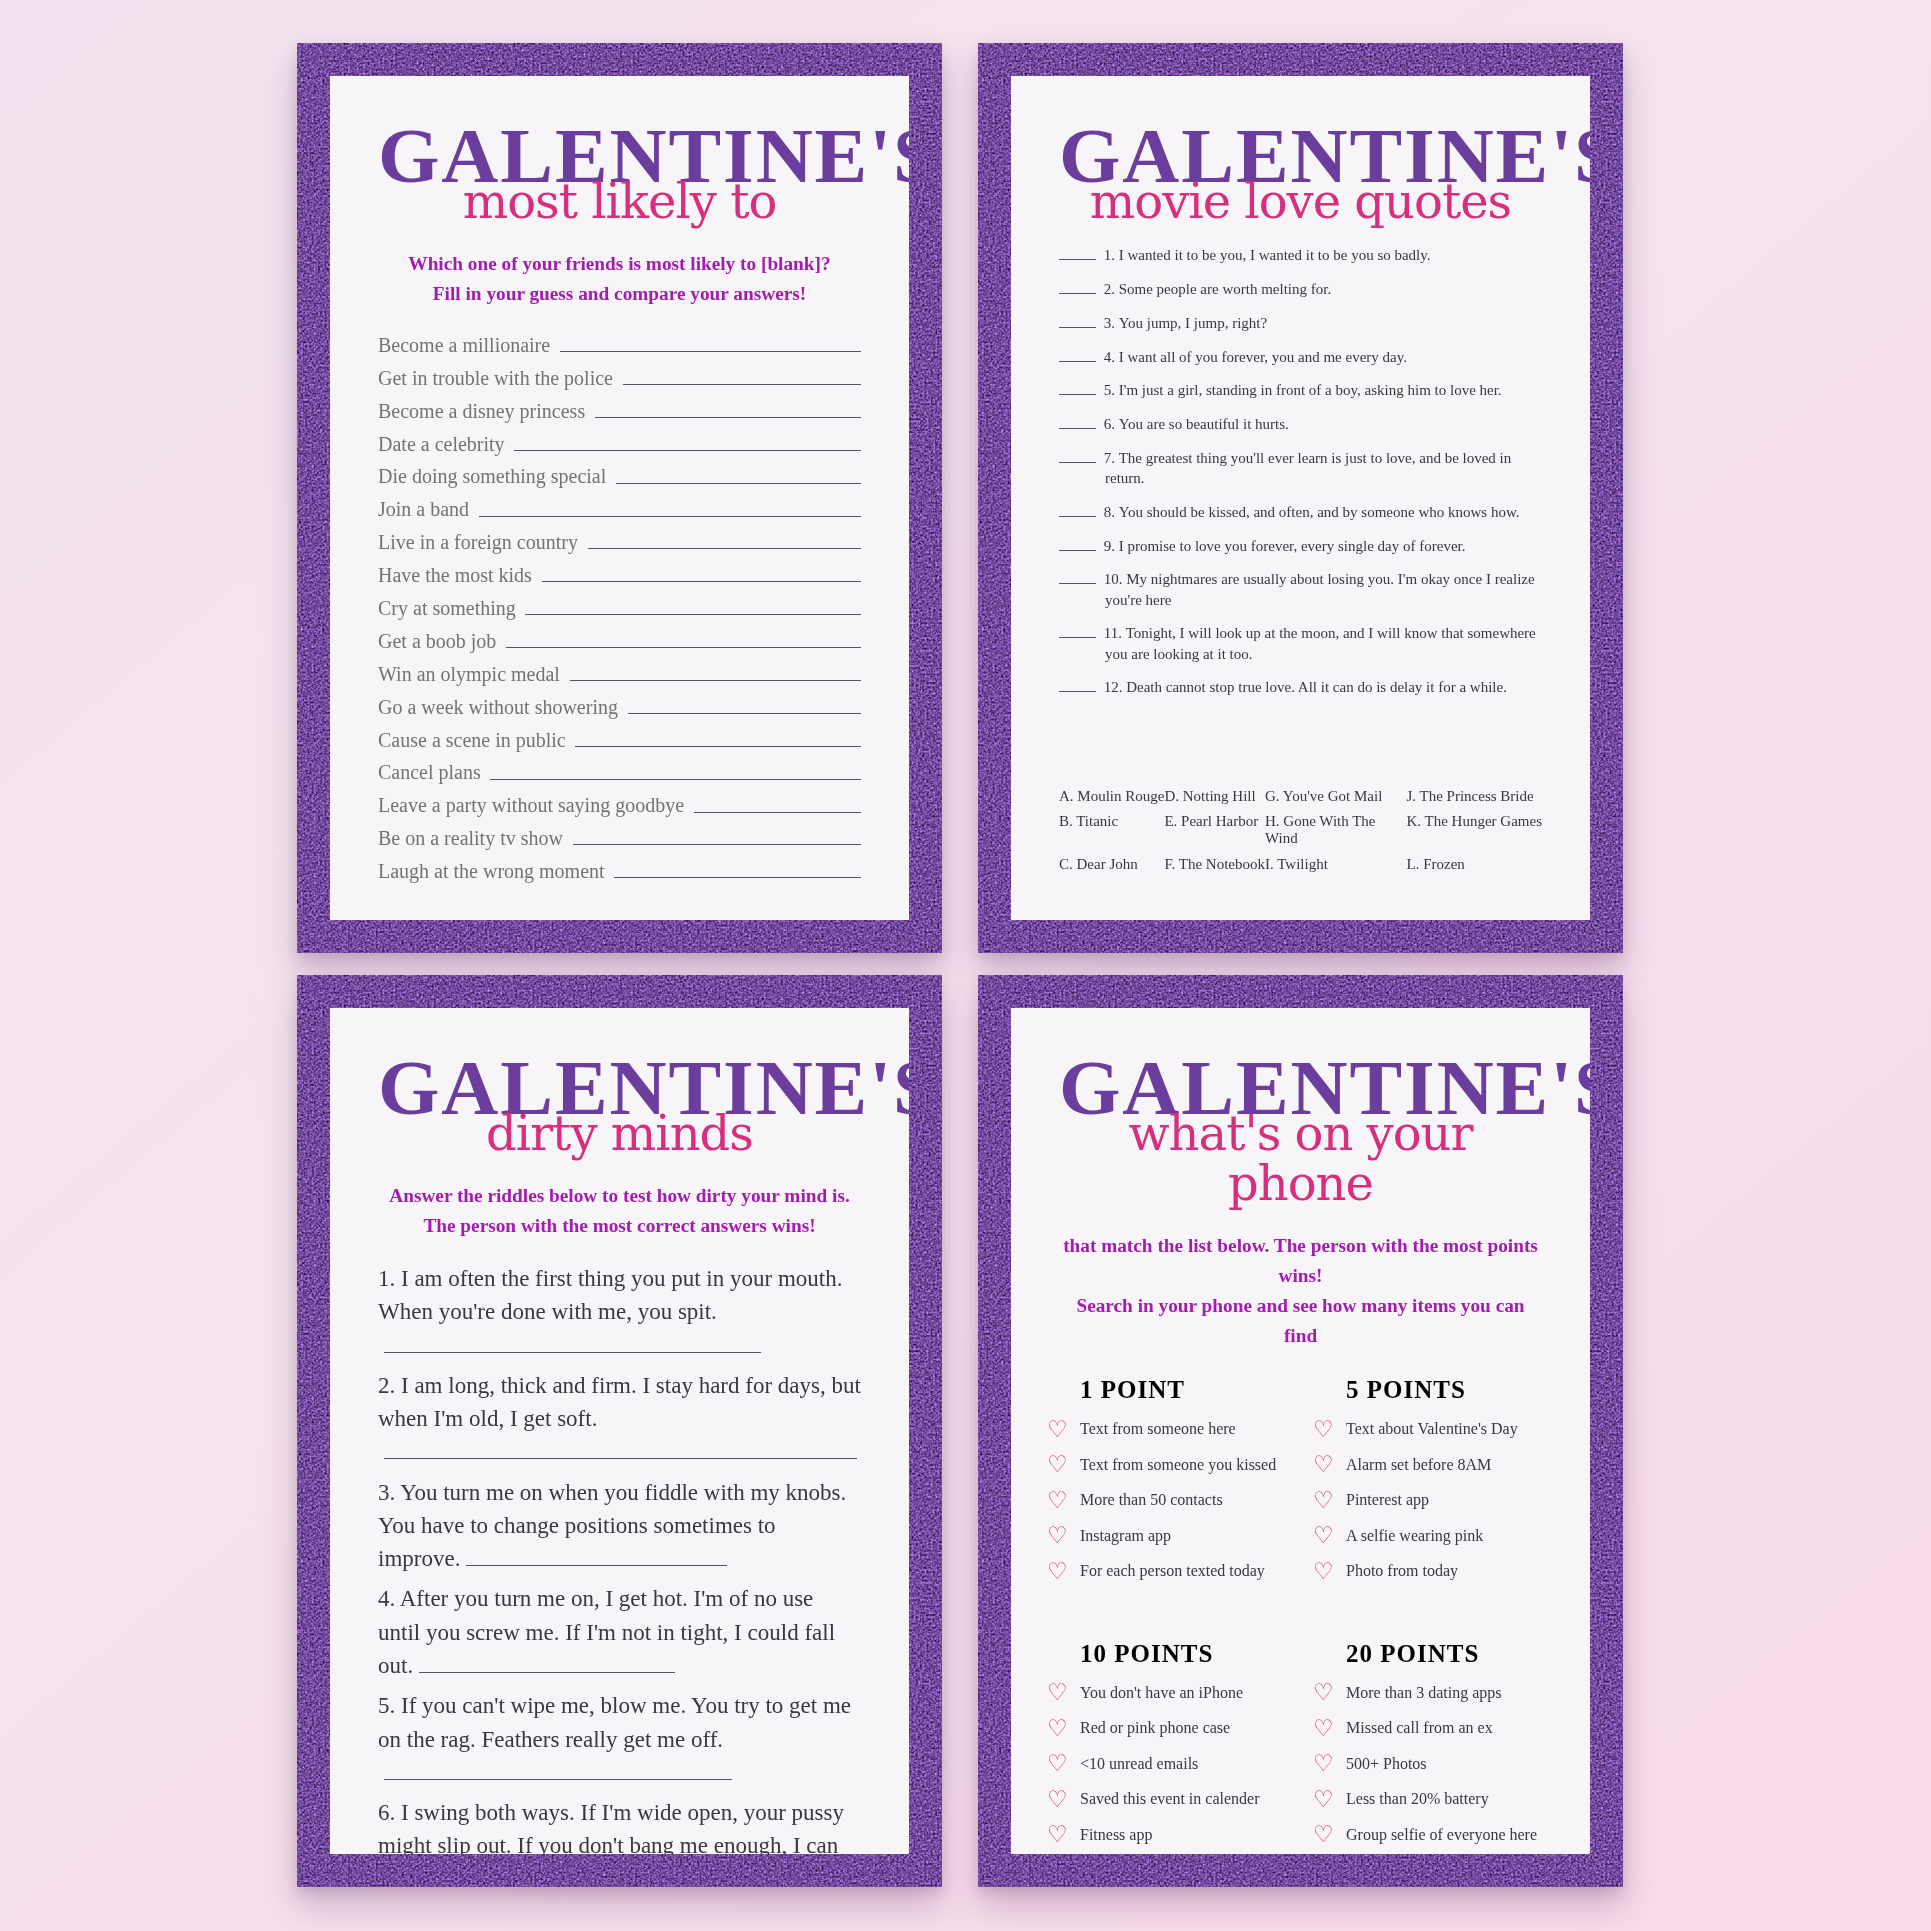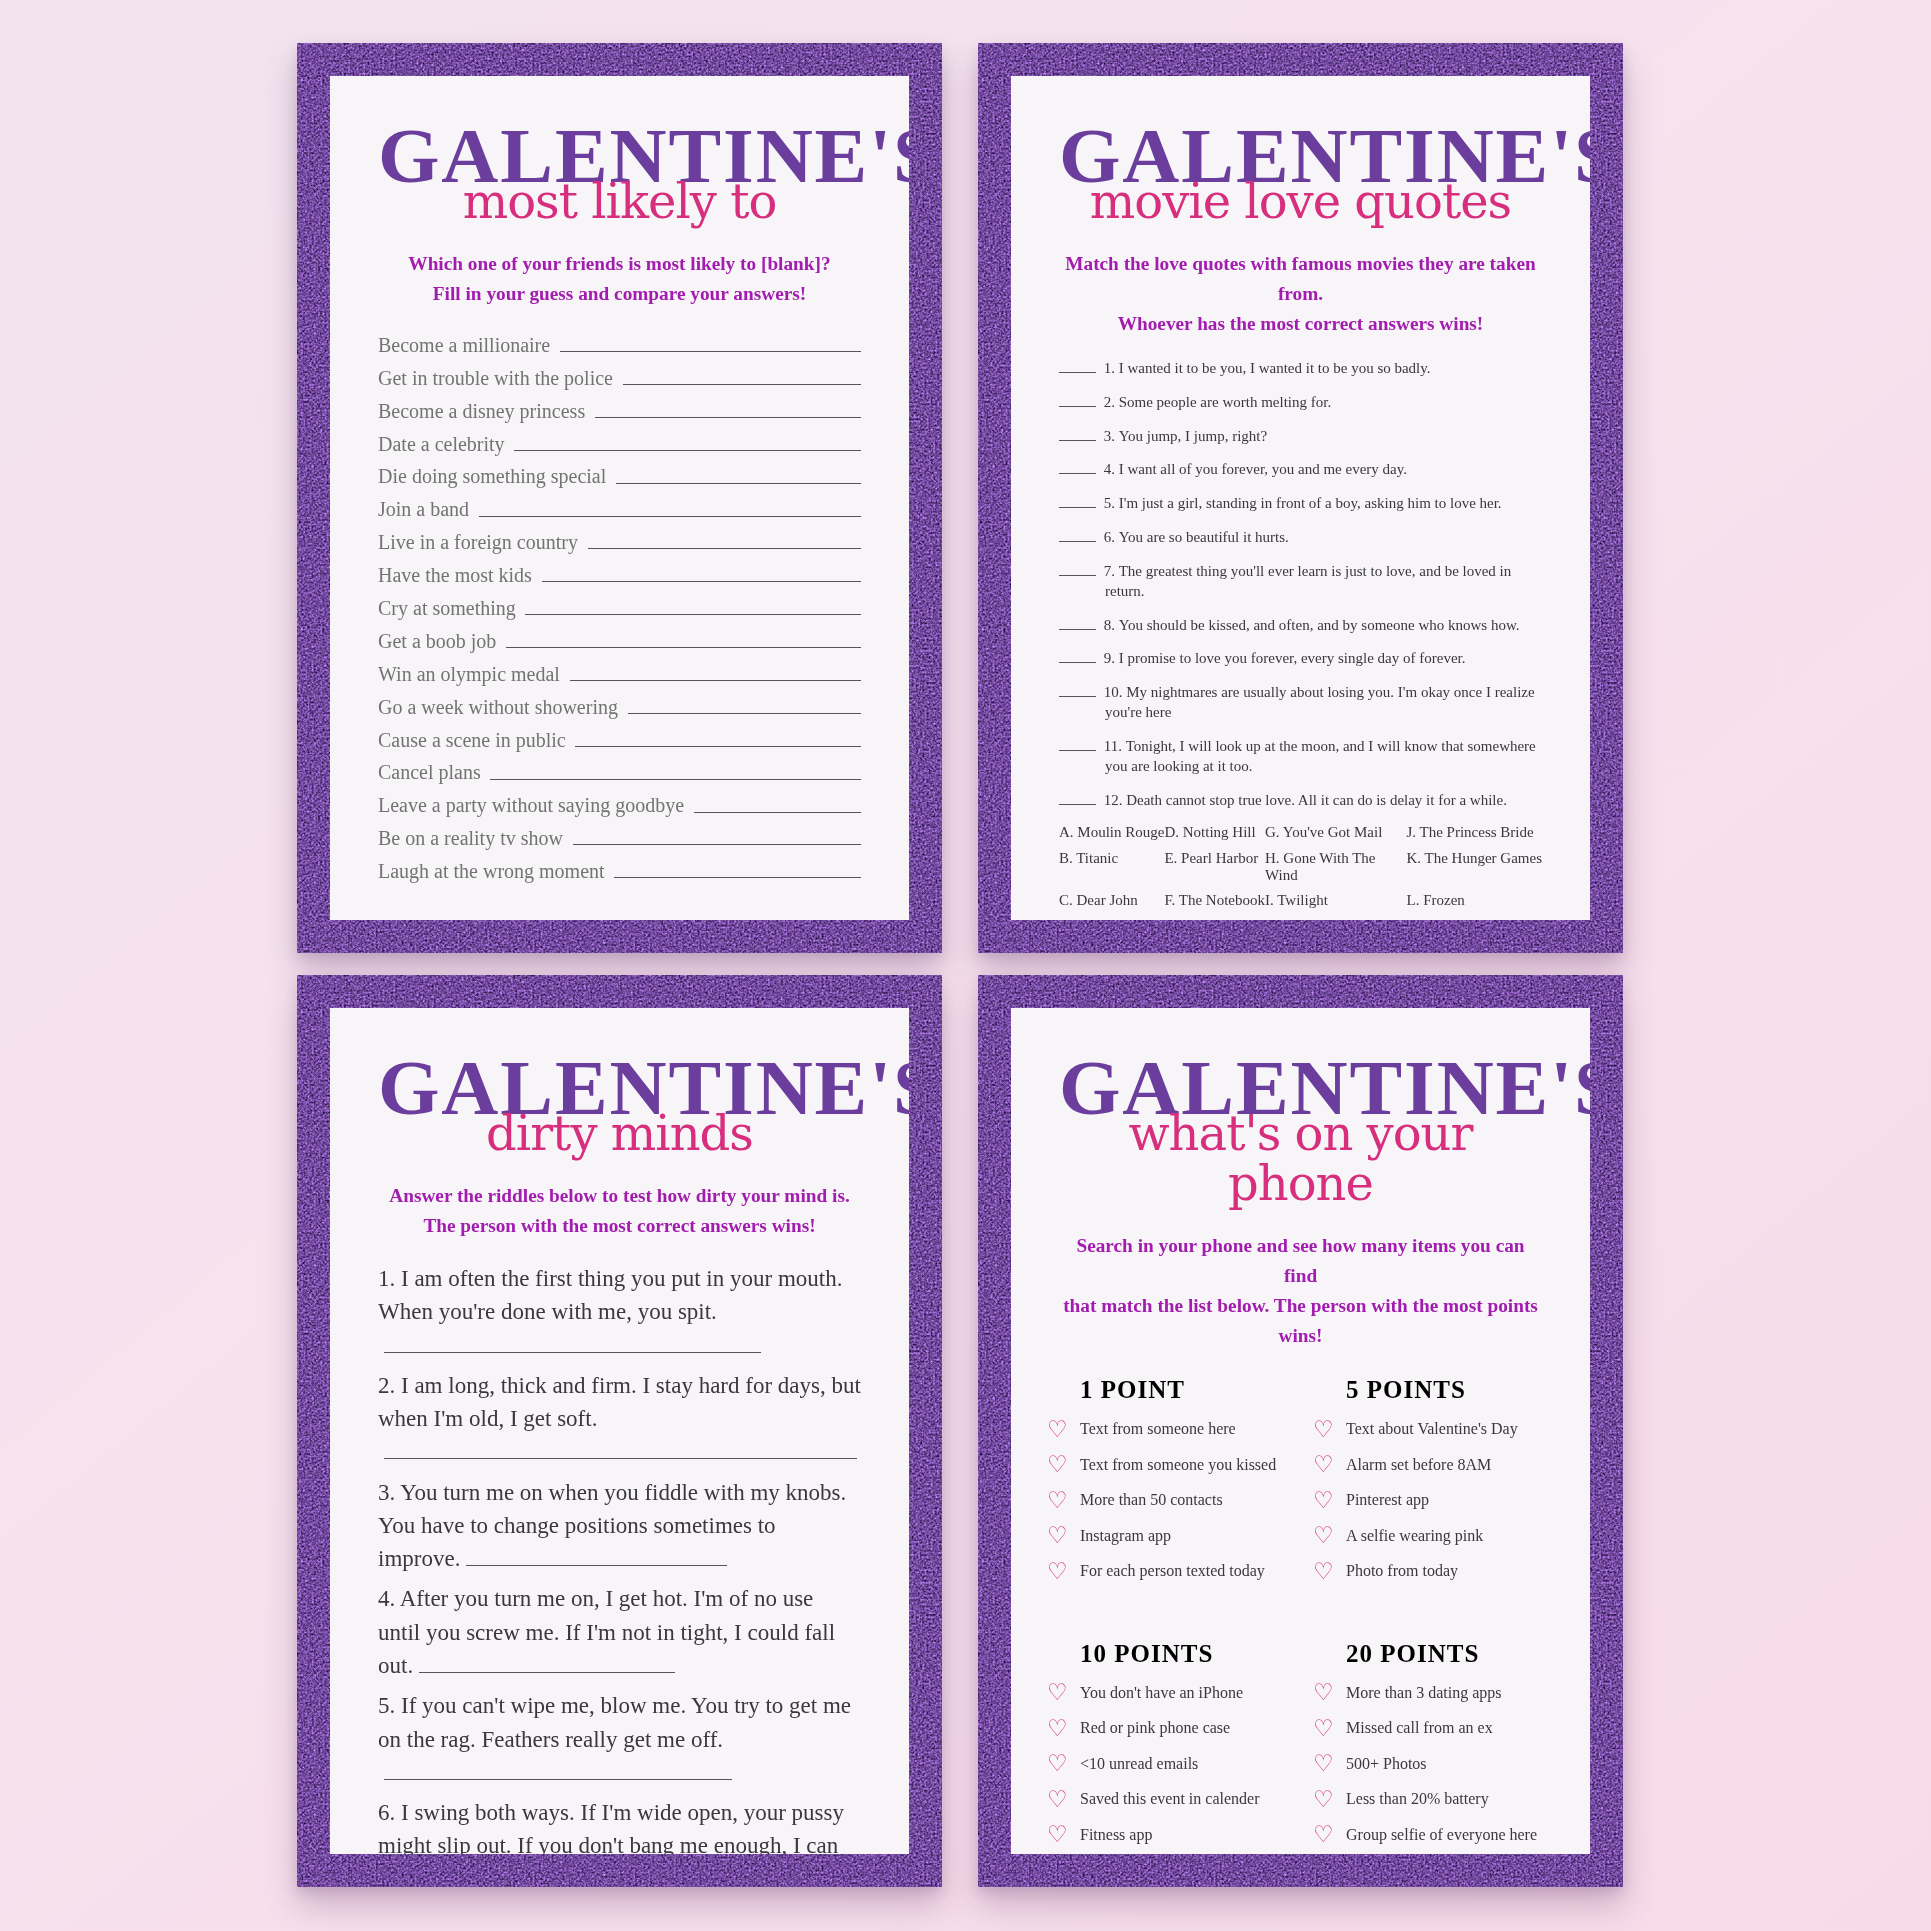--- a/index.html
+++ b/index.html
@@ -169,24 +169,20 @@
 </div>
 
 <div class="card" id="card-tr">
   <svg class="glitter" aria-hidden="true" viewBox="0 0 668 942" width="645" height="910">
     <rect width="100%" height="100%" fill="#73499e"></rect>
     <rect width="100%" height="100%" filter="url(#glitterF)"></rect>
   </svg>
   <div class="paper">
     <div class="t-title">GALENTINE'S</div>
     <div class="t-script">movie love quotes</div>
-    <div class="instr">
-      <div>Match the love quotes with famous movies they are taken from.</div>
-      <div>Whoever has the most correct answers wins!</div>
-    </div>
     <div class="quotes">
 
         <div class="quote">
           <span class="qblank"></span><span>1.</span>&nbsp;<span>I wanted it to be you, I wanted it to be you so badly.</span>
         </div>
 
         <div class="quote">
           <span class="qblank"></span><span>2.</span>&nbsp;<span>Some people are worth melting for.</span>
         </div>
 
@@ -307,22 +303,22 @@
 
 <div class="card" id="card-br">
   <svg class="glitter" aria-hidden="true" viewBox="0 0 668 945" width="645" height="912">
     <rect width="100%" height="100%" fill="#73499e"></rect>
     <rect width="100%" height="100%" filter="url(#glitterF)"></rect>
   </svg>
   <div class="paper">
     <div class="t-title">GALENTINE'S</div>
     <div class="t-script">what's on your phone</div>
     <div class="instr">
+      <div>that match the list below. The person with the most points wins!</div>
       <div>Search in your phone and see how many items you can find</div>
-      <div>that match the list below. The person with the most points wins!</div>
     </div>
     <div class="sections">
       <div>
         <div class="sec-head">1 POINT</div>
         <ul class="sec-items">
 
             <li>
               <span class="heart">♡</span>
               <span>Text from someone here</span>
             </li>

